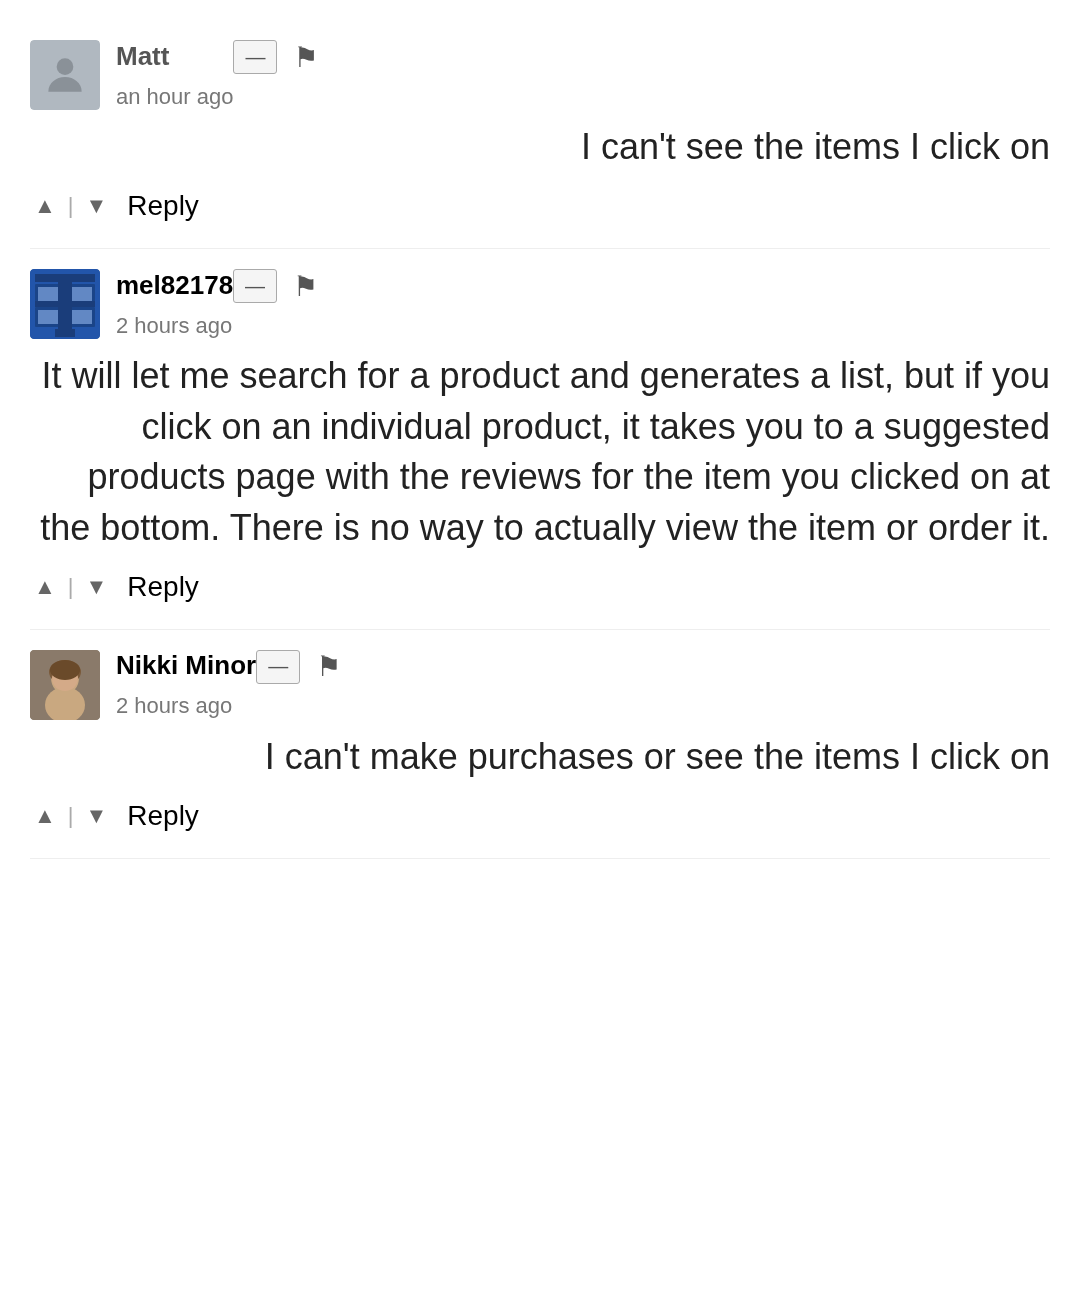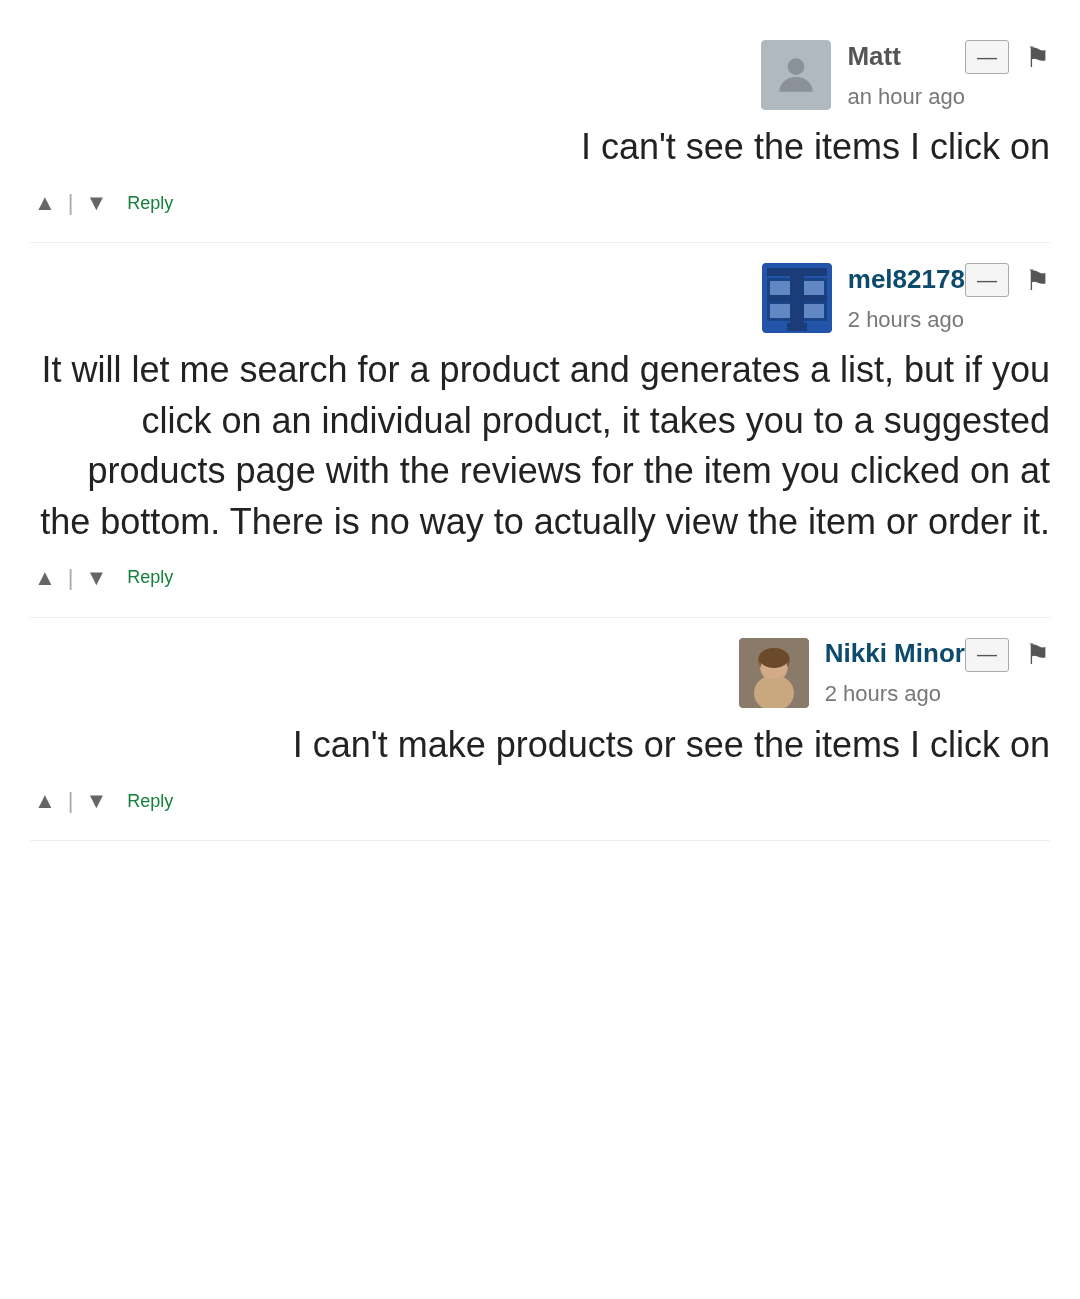--- a/index.html
+++ b/index.html
@@ -15,21 +15,21 @@
     }
 
     .comment {
       padding: 20px 0 10px 0;
       border-bottom: 1px solid #eee;
     }
 
     .comment-header {
       display: flex;
       align-items: flex-start;
-      justify-content: flex-end;
+      justify-content: flex-start;
       margin-bottom: 12px;
     }
 
     .comment-header-left {
       display: flex;
       align-items: center;
       gap: 16px;
     }
 
     .avatar {
@@ -61,21 +61,21 @@
       flex-direction: column;
     }
 
     .username {
       font-size: 26px;
       font-weight: bold;
       color: #555;
     }
 
     .username.red {
-      color: #0c4a6e;
+      color: #000000;
     }
 
     .timestamp {
       font-size: 22px;
       color: #777;
       margin-top: 12px;
     }
 
     .comment-actions-right {
       display: flex;
@@ -128,22 +128,22 @@
       border: none;
       padding: 2px 4px;
     }
 
     .vote-divider {
       font-size: 22px;
       color: #aaa;
     }
 
     .reply-btn {
-      font-size: 18px;
-      color: #15803d;
+      font-size: 28px;
+      color: #000000;
       cursor: pointer;
       background: none;
       border: none;
       padding: 2px 8px;
     }
 
     .comment + .comment {
       border-top: none;
     }
 
@@ -265,21 +265,21 @@
         <div class="user-info">
           <span class="username red">Nikki Minor</span>
           <span class="timestamp">2 hours ago</span>
         </div>
       </div>
       <div class="comment-actions-right">
         <button class="minus-btn">—</button>
         <span class="flag-icon">⚑</span>
       </div>
     </div>
-    <div class="comment-body">I can't make products or see the items I click on</div>
+    <div class="comment-body">I can't make purchases or see the items I click on</div>
     <div class="vote-row">
       <button class="vote-btn">▲</button>
       <span class="vote-divider">|</span>
       <button class="vote-btn">▼</button>
       <button class="reply-btn">Reply</button>
     </div>
   </div>
 
 </div>
 

